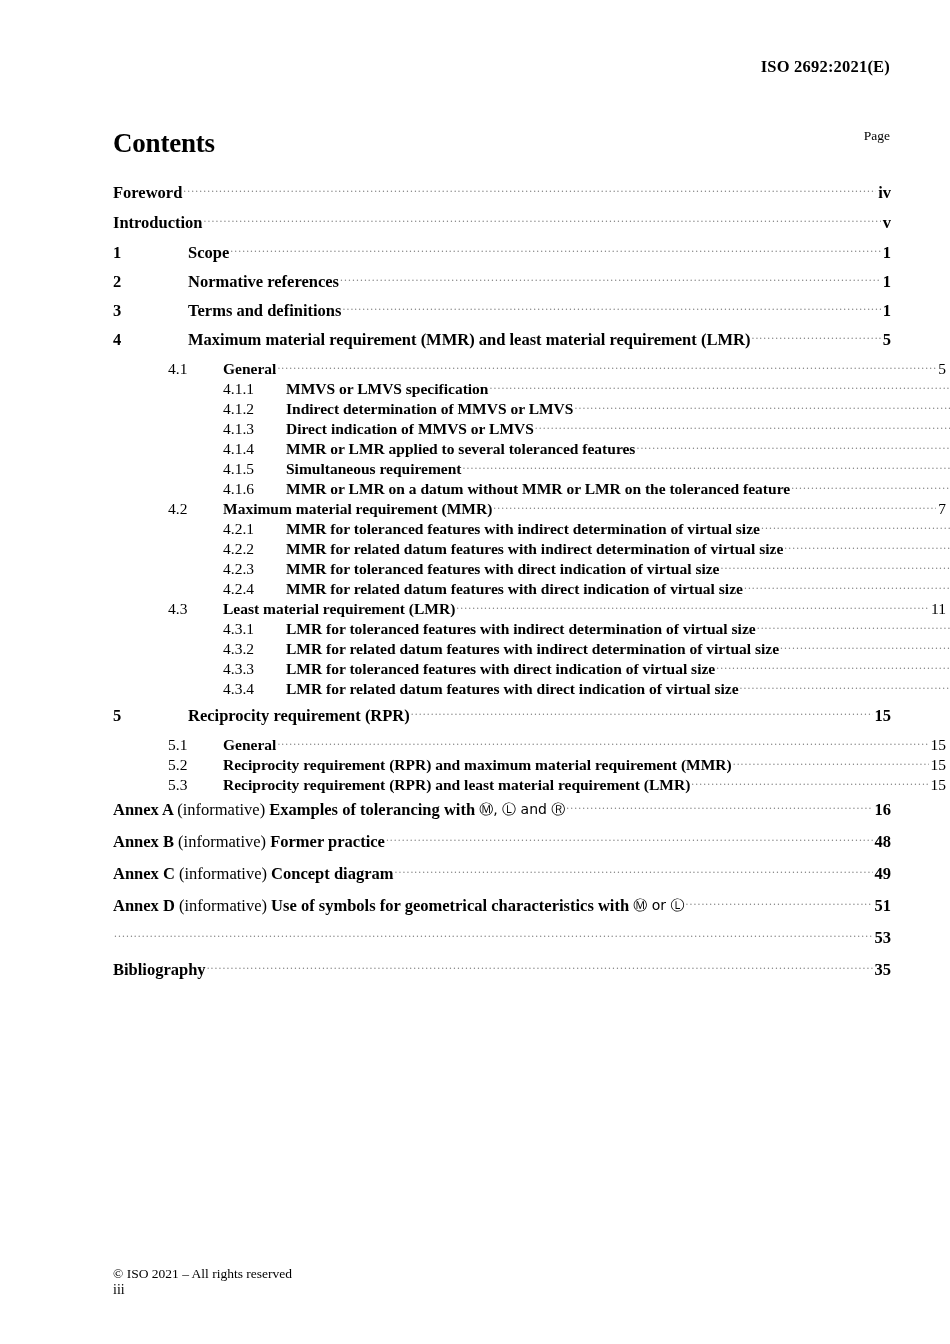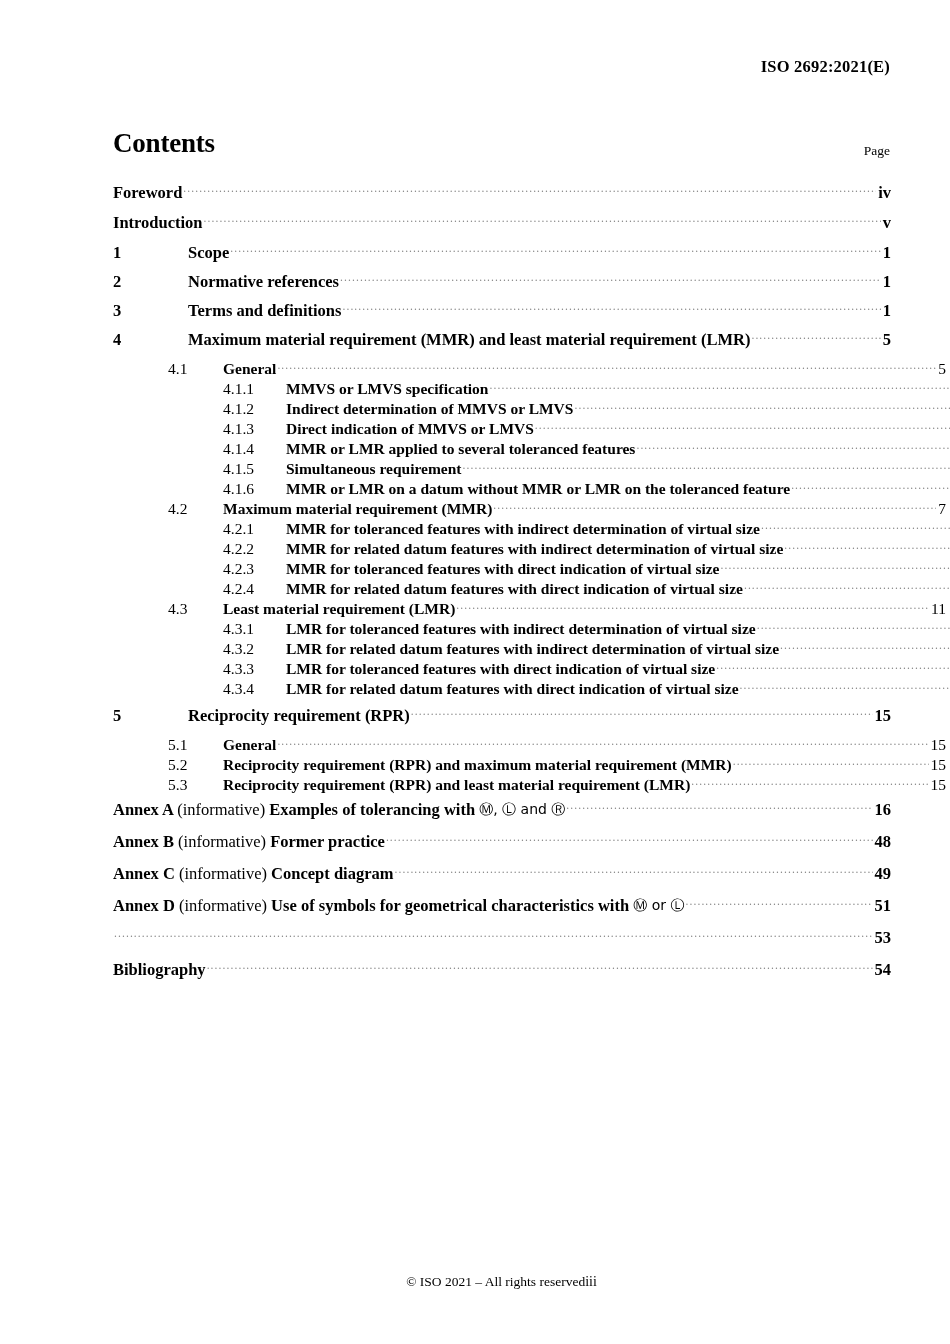--- a/index.html
+++ b/index.html
@@ -33,21 +33,21 @@
     white-space: nowrap;
   }
 
   
   .title-row {
     position: absolute;
     top: 128px;
     left: 113px;
     right: 60px;
     display: flex;
-    align-items: flex-end;
+    align-items: flex-start;
     justify-content: space-between;
   }
   .contents-title {
     font-weight: bold;
     font-size: 27px;
     letter-spacing: -0.2px;
   }
   .page-label {
     font-size: 13.5px;
     font-weight: normal;
@@ -182,27 +182,28 @@
     font-family: "DejaVu Sans", sans-serif;
     font-size: 14px;
     font-weight: normal;
     position: relative;
     top: -1px;
   }
 
   
   .footer {
     position: absolute;
-    bottom: 54px;
+    bottom: 46px;
     left: 113px;
     right: 60px;
     display: flex;
     align-items: baseline;
-    justify-content: center;
+    justify-content: flex-start;
     font-size: 13.5px;
+    flex-direction: column;
   }
   .footer-right {
     font-size: 14px;
   }
 </style>
 </head>
 <body>
 
 <div class="page">
 
@@ -380,21 +381,21 @@
         <span class="leader"></span>
         <span class="pg">51</span>
       </div>
       <div class="toc-row lvl-annex">
         <span class="leader"></span>
         <span class="pg">53</span>
       </div>
       <div class="toc-row lvl-annex">
         <span class="label">Bibliography</span>
         <span class="leader"></span>
-        <span class="pg">54</span>
+        <span class="pg">35</span>
       </div>
     </div>
 
   <div class="footer">
     <div>© ISO 2021 – All rights reserved</div>
     <div class="footer-right">iii</div>
   </div>
 
 </div>
 

